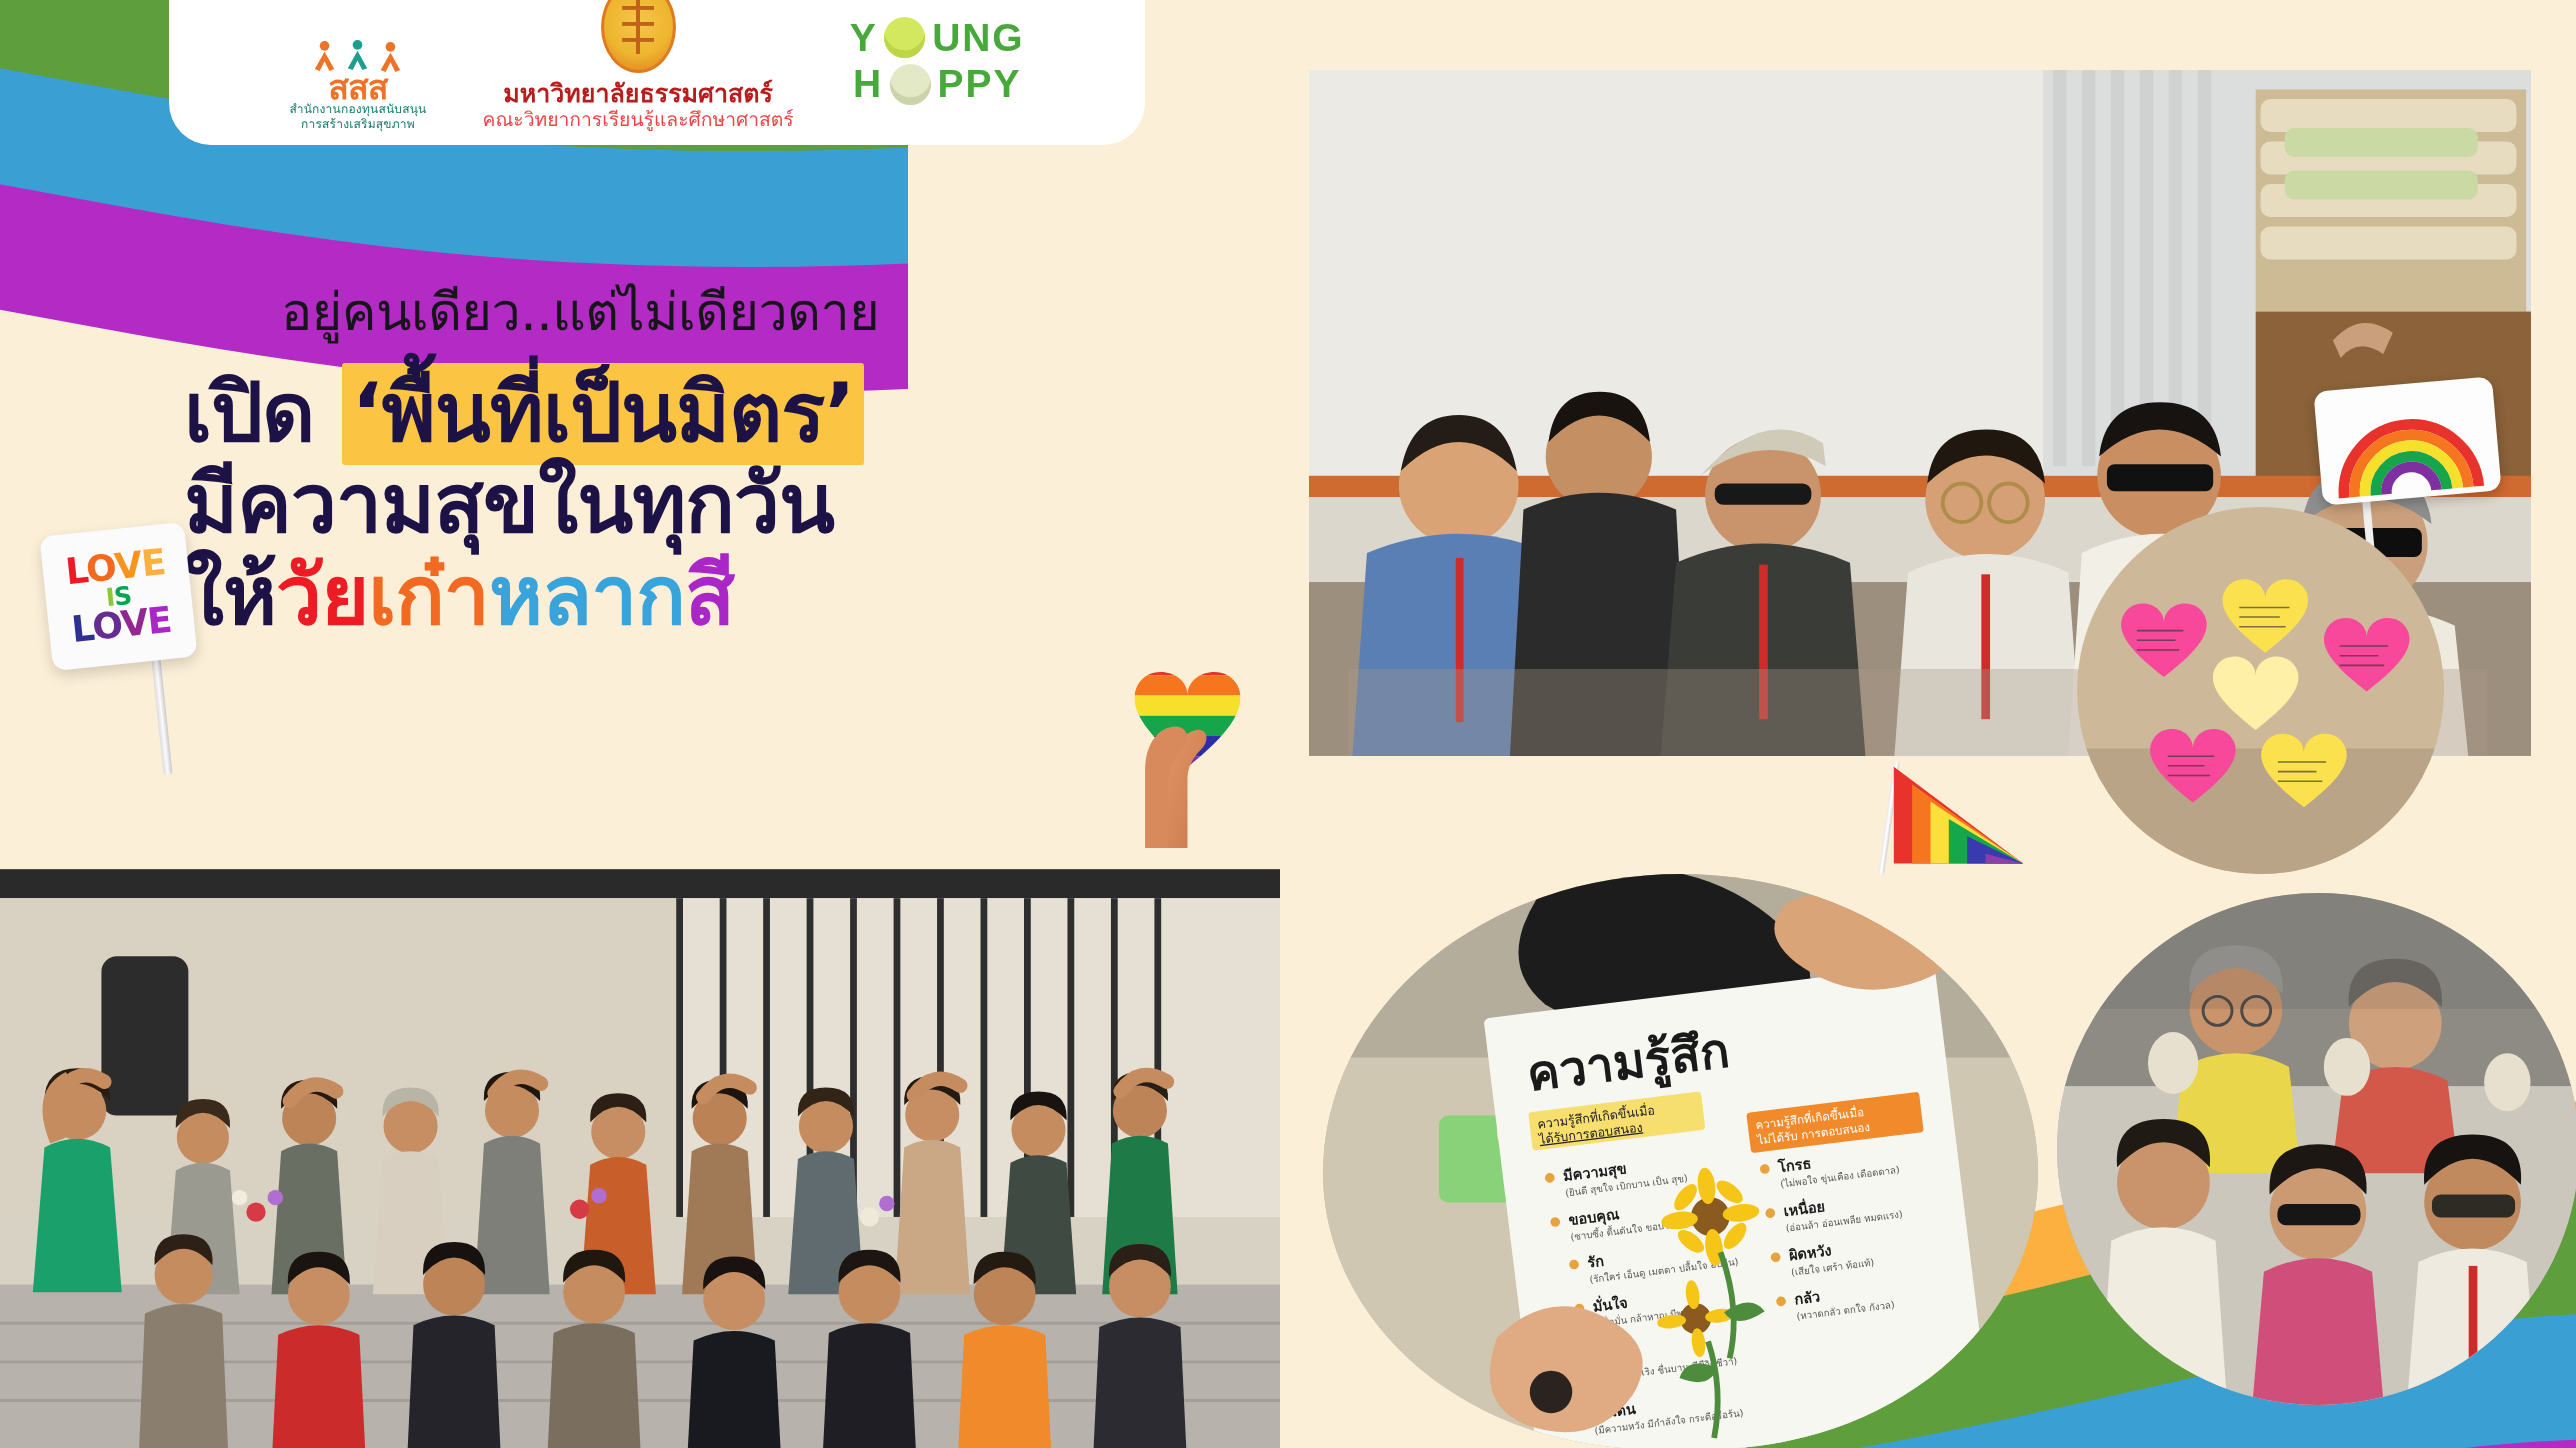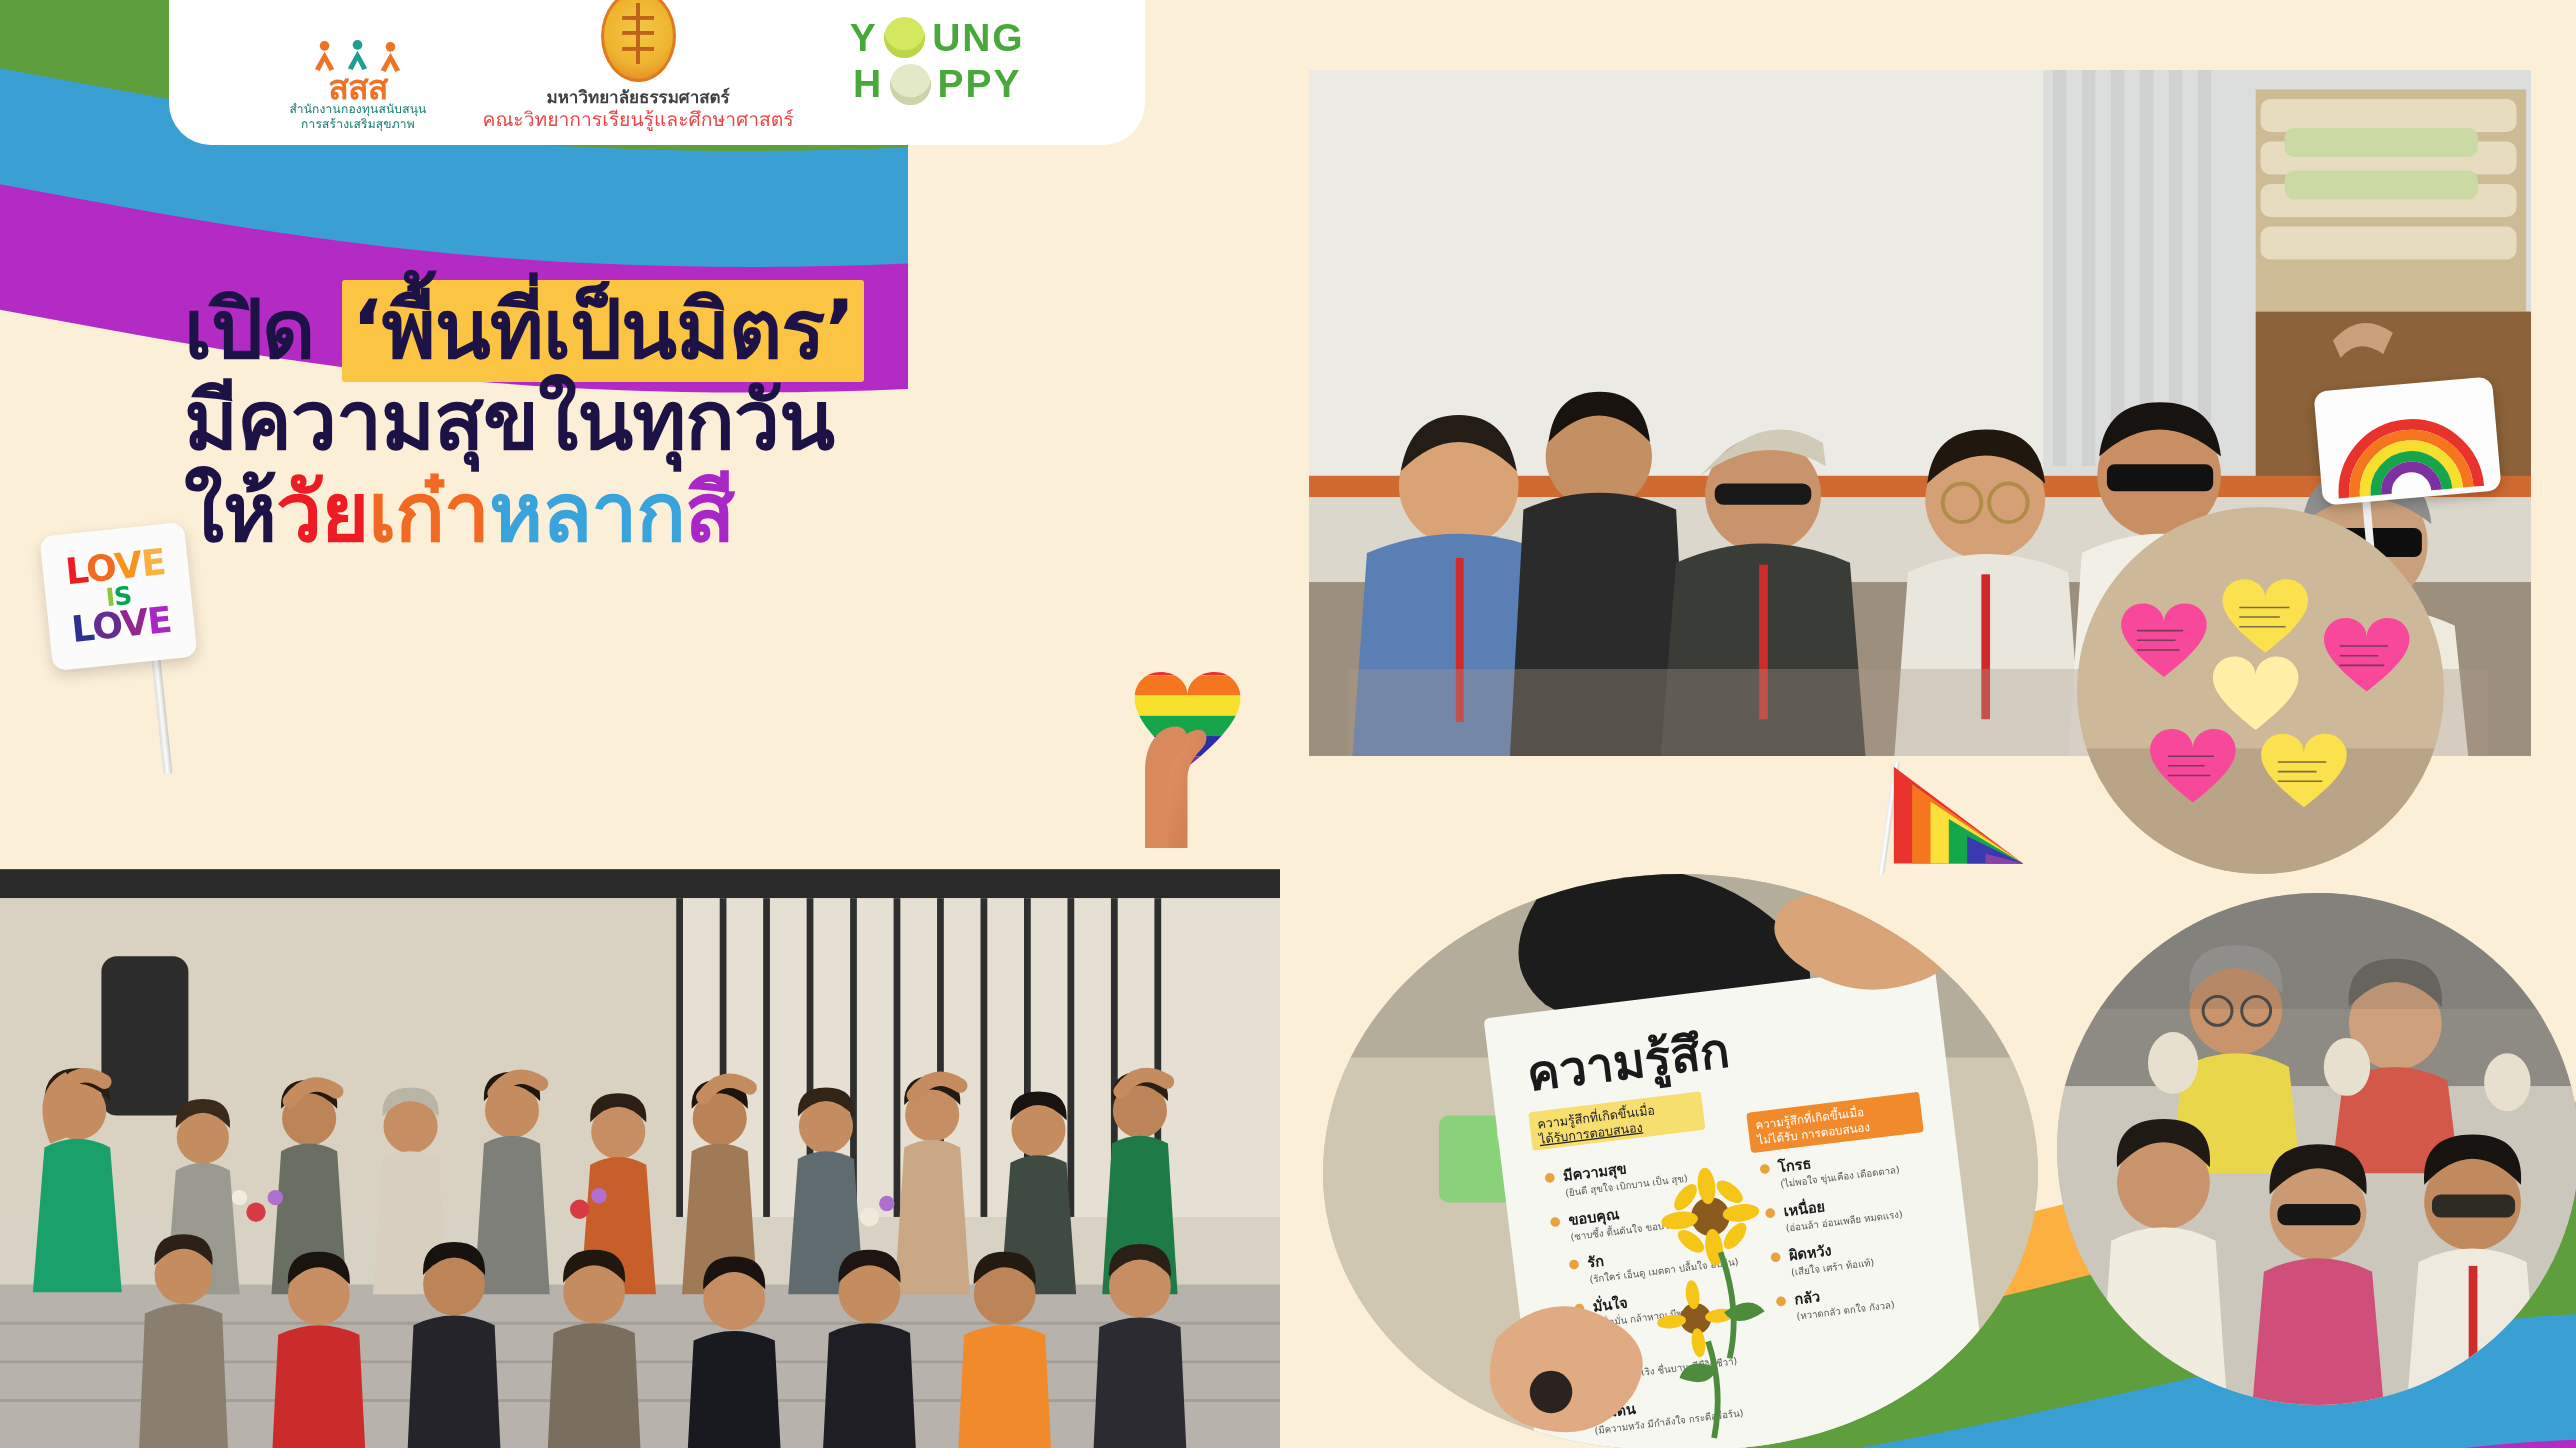--- a/index.html
+++ b/index.html
@@ -40,21 +40,21 @@
   }
   .tu-seal::before{
     content:""; position:absolute; left:50%; top:12%; transform:translateX(-50%);
     width:46%; height:70%;
     background:
       linear-gradient(#c0631a,#c0631a) center/100% 3.9px no-repeat,
       linear-gradient(#c0631a,#c0631a) center 22%/100% 3.9px no-repeat,
       linear-gradient(#c0631a,#c0631a) center 78%/100% 3.9px no-repeat,
       linear-gradient(90deg, transparent 44%, #c0631a 44%, #c0631a 56%, transparent 56%);
   }
-  .tu-name { font-size:17px; font-weight:bold; color:#404040; line-height:1.15; }
+  .tu-name { font-size:25px; font-weight:bold; color:#b91c1c; line-height:1.15; }
   .tu-fac  { font-size:19.3px; color:#ef4444; line-height:1.2; margin-top:1px; }
 
   
   .yh-row { display:flex; align-items:center; gap:6.8px; font-weight:bold; font-size:39px;
             color:#49a83c; line-height:.95; letter-spacing:1.9px; }
   .yh-face { width:41px; height:41px; border-radius:50%; display:inline-block; }
   .yh-face.a { background:#d4e85f; box-shadow:inset 0 -7.7px 0 #bcd64a; }
   .yh-face.b { background:#e3e9c6; box-shadow:inset 0 -7.7px 0 #cbd4a8; }
 
   
@@ -177,20 +177,21 @@
       </div>
       <div class="yh-row" style="margin-top:5.8px;">
         <span>H</span>
         <span class="yh-face b"></span>
         <span>PPY</span>
       </div>
     </div>
   </div>
 
   <div class="headline">
+    <div class="sub-line">อยู่คนเดียว..แต่ไม่เดียวดาย</div>
     <div class="h-line" style="margin-top:13.5px;">
       <span>เปิด</span>
       <span class="hl">‘พื้นที่เป็นมิตร’</span>
     </div>
     <div class="h-line">มีความสุขในทุกวัน</div>
     <div class="h-line">
       <span>ให้</span><span class="c-red">วัย</span><span class="c-orange">เก๋า</span><span class="c-blue">หลาก</span><span class="c-purple">สี</span>
     </div>
   </div>
 

